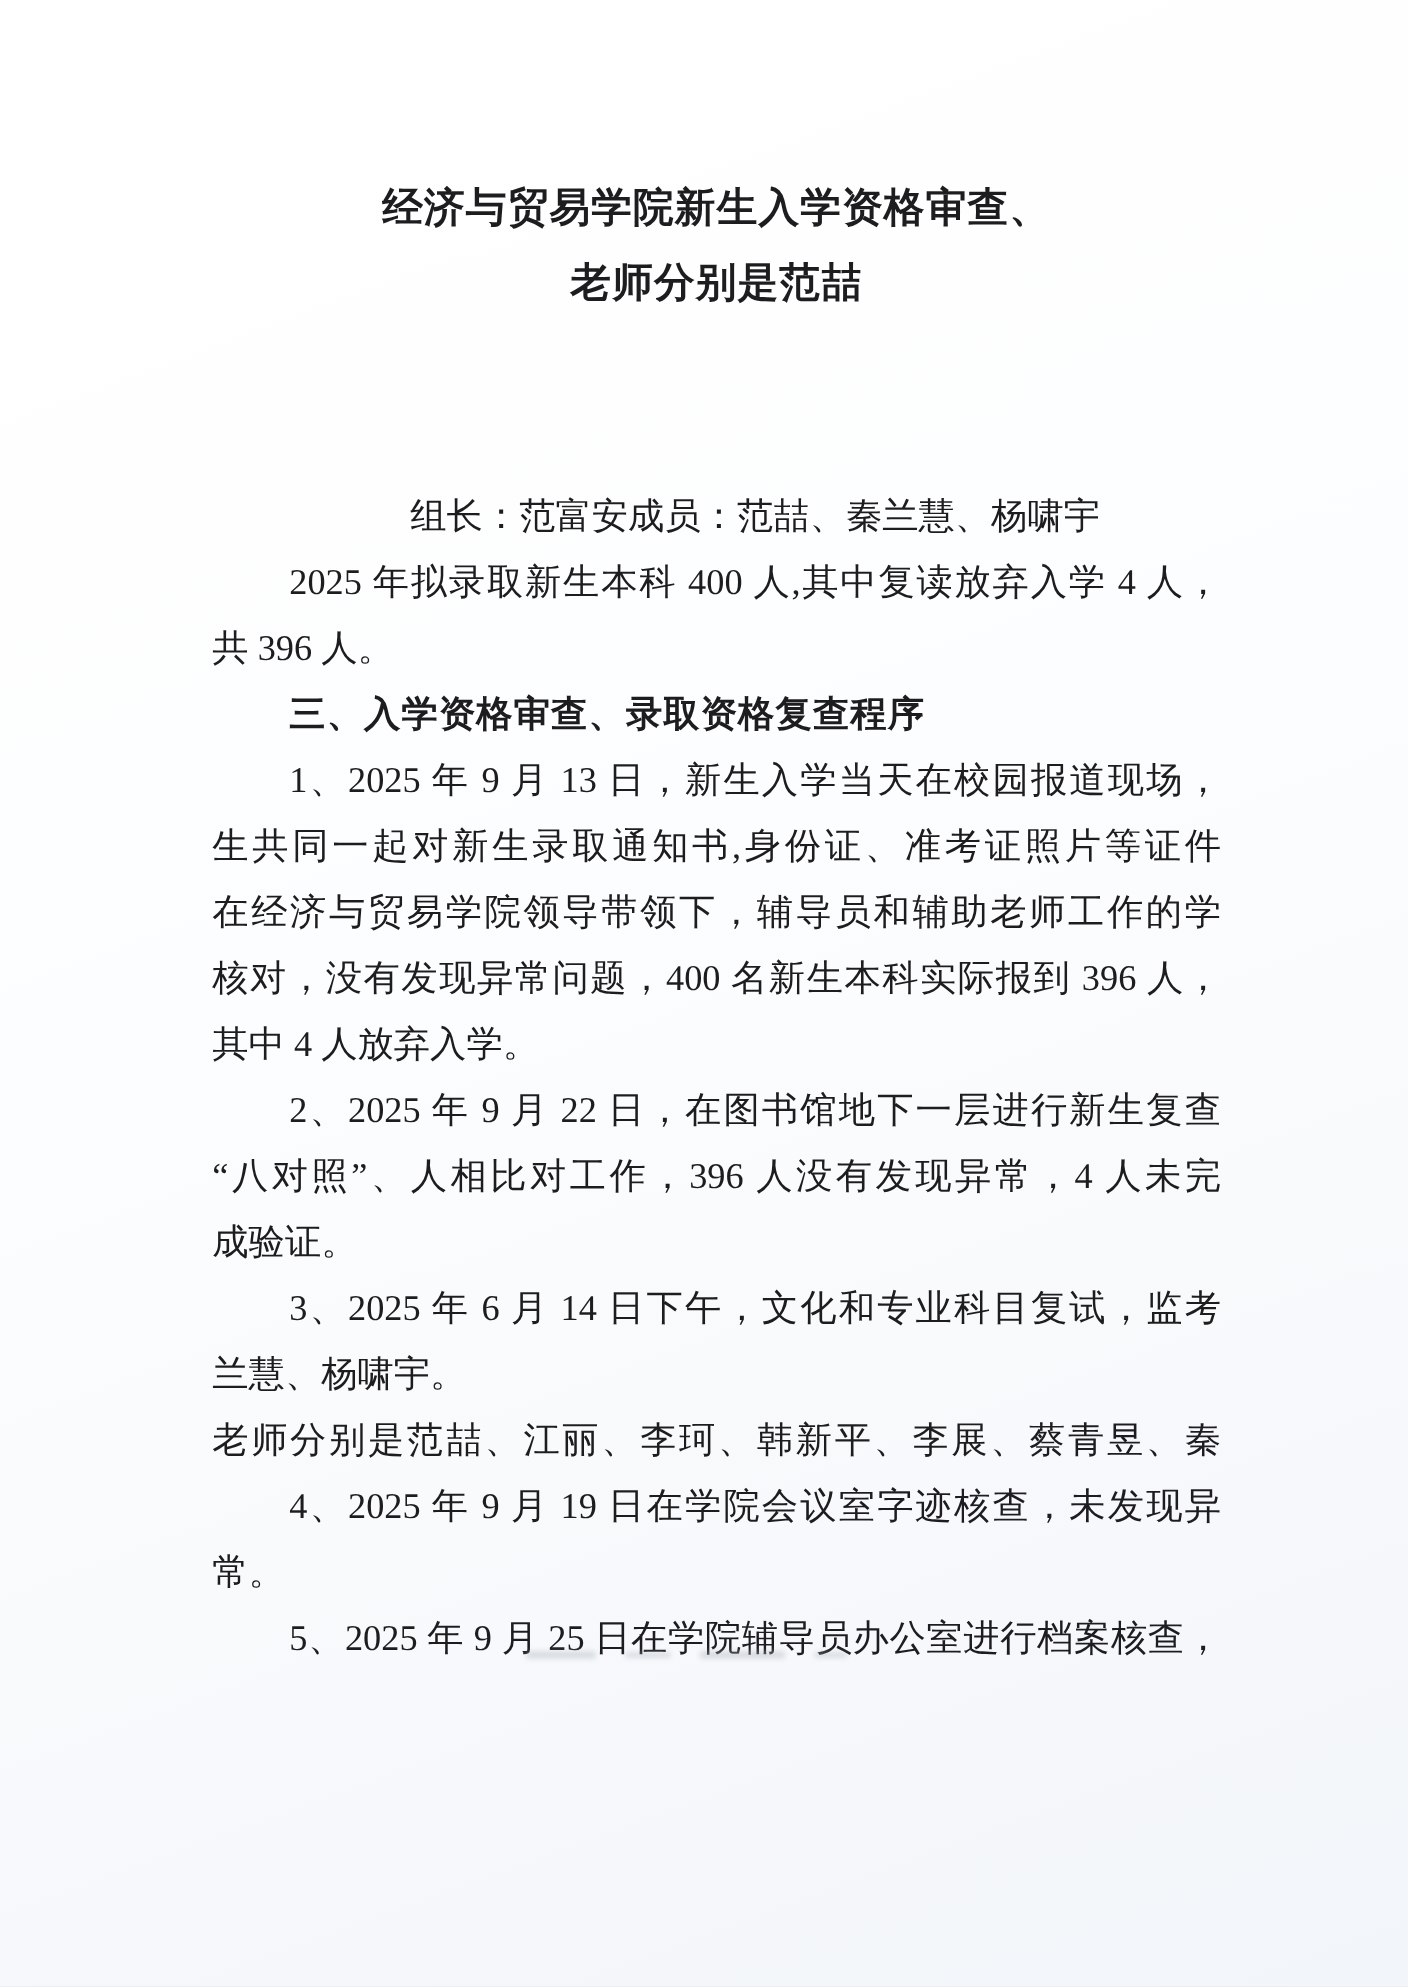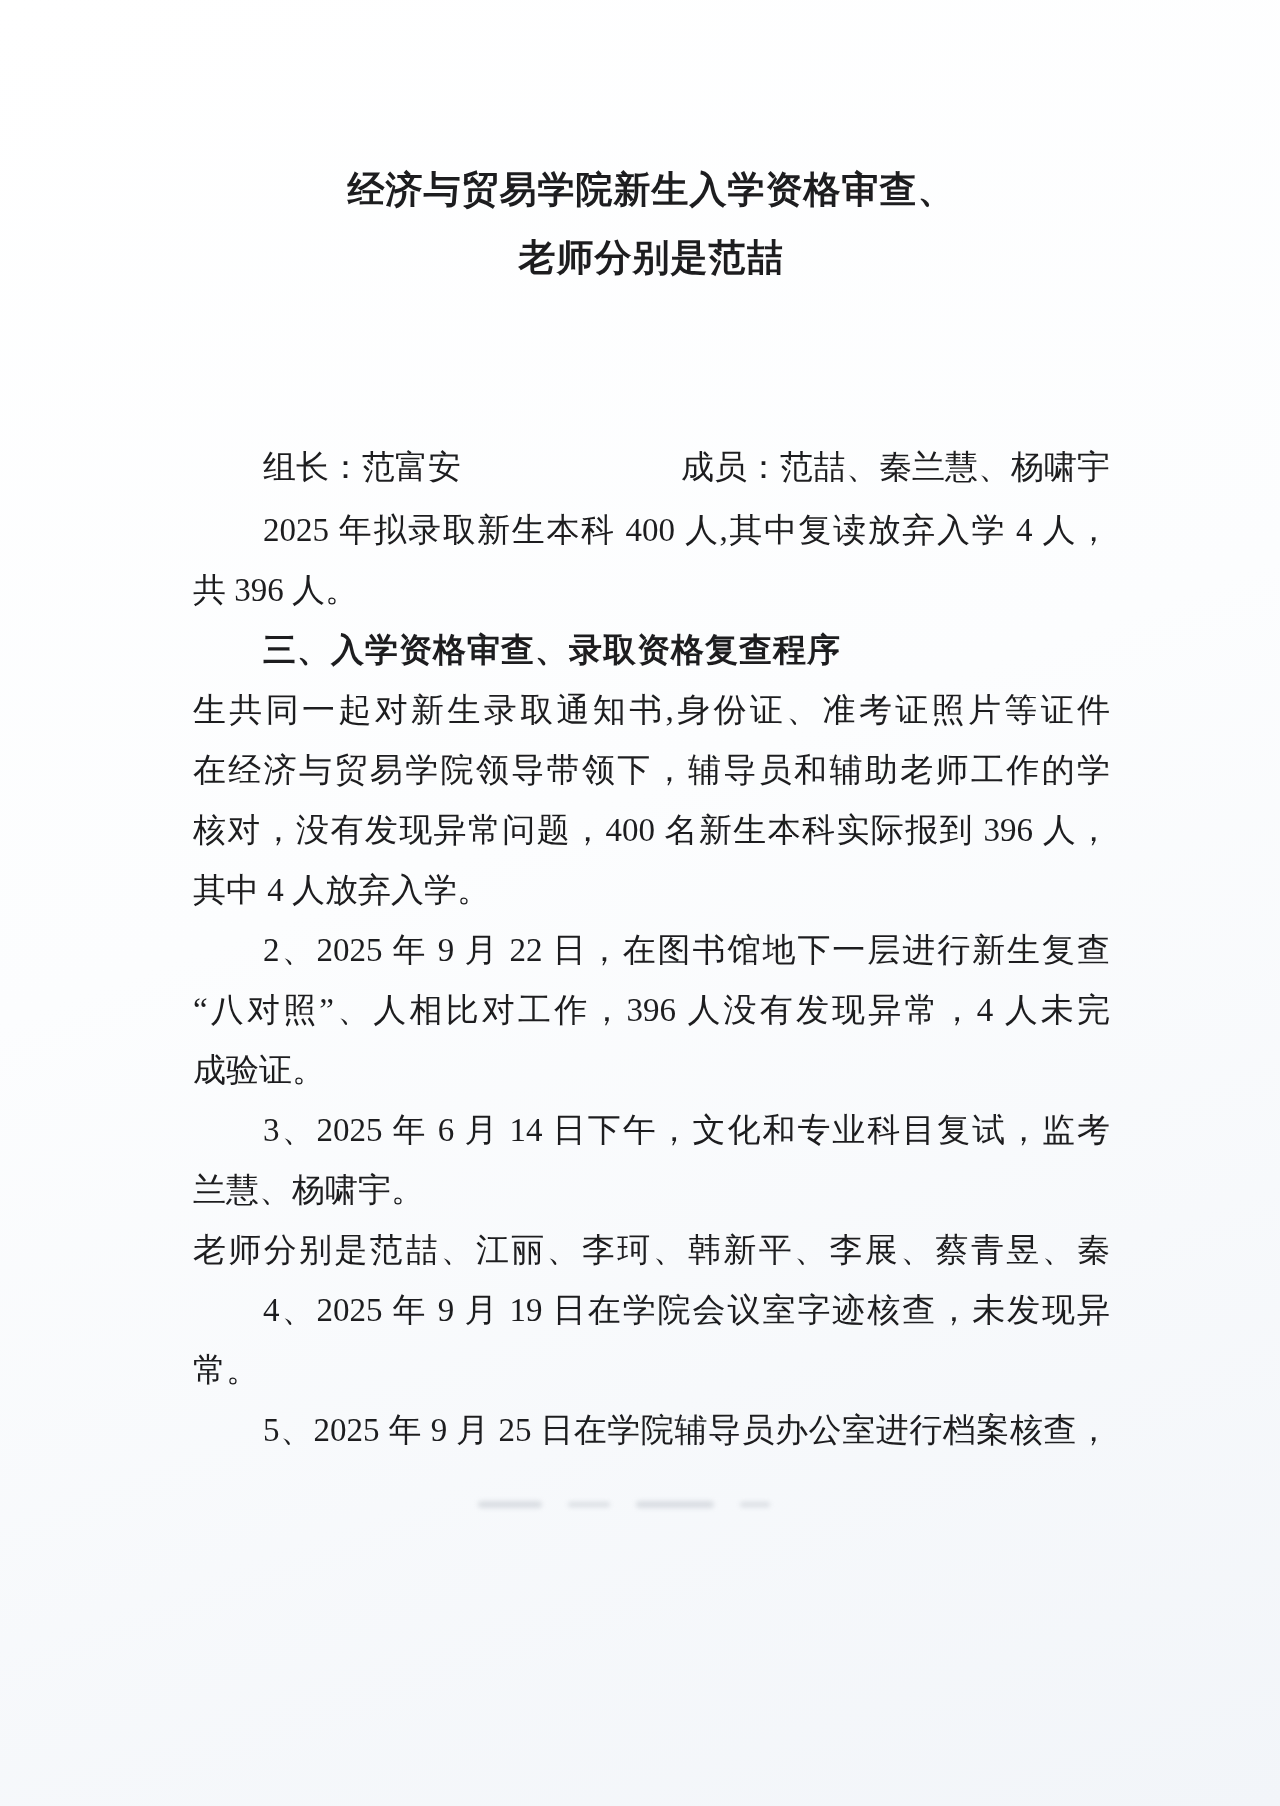--- a/index.html
+++ b/index.html
@@ -51,23 +51,22 @@
   .line.indent {
     padding-left: 70px;
   }
   .line.fill {
     white-space: normal;
     text-align: justify;
     text-align-last: justify;
   }
   .line.line-split {
     display: flex;
-    justify-content: space-between;
+    justify-content: center;
     text-align: left;
-    font-family: Liberation Mono, monospace;
   }
   
   .smudge {
     position: absolute;
     top: 1492px;
     left: 478px;
     width: 310px;
     height: 24px;
     display: flex;
     align-items: center;
@@ -98,20 +97,21 @@
   </div>
 
   <div class="body-block">
       <div class="line indent line-split">
         <span>组长：范富安</span>
         <span>成员：范喆、秦兰慧、杨啸宇</span>
       </div>
       <div class="line indent fill">2025 年拟录取新生本科 400 人,其中复读放弃入学 4 人，</div>
       <div class="line">共 396 人。</div>
       <div class="line heading indent">三、入学资格审查、录取资格复查程序</div>
+      <div class="line indent fill">1、2025 年 9 月 13 日，新生入学当天在校园报道现场，</div>
       <div class="line fill">生共同一起对新生录取通知书,身份证、准考证照片等证件</div>
       <div class="line fill">在经济与贸易学院领导带领下，辅导员和辅助老师工作的学</div>
       <div class="line fill">核对，没有发现异常问题，400 名新生本科实际报到 396 人，</div>
       <div class="line">其中 4 人放弃入学。</div>
       <div class="line indent fill">2、2025 年 9 月 22 日，在图书馆地下一层进行新生复查</div>
       <div class="line fill">“八对照”、人相比对工作，396 人没有发现异常，4 人未完</div>
       <div class="line">成验证。</div>
       <div class="line indent fill">3、2025 年 6 月 14 日下午，文化和专业科目复试，监考</div>
       <div class="line">兰慧、杨啸宇。</div>
       <div class="line fill">老师分别是范喆、江丽、李珂、韩新平、李展、蔡青昱、秦</div>

